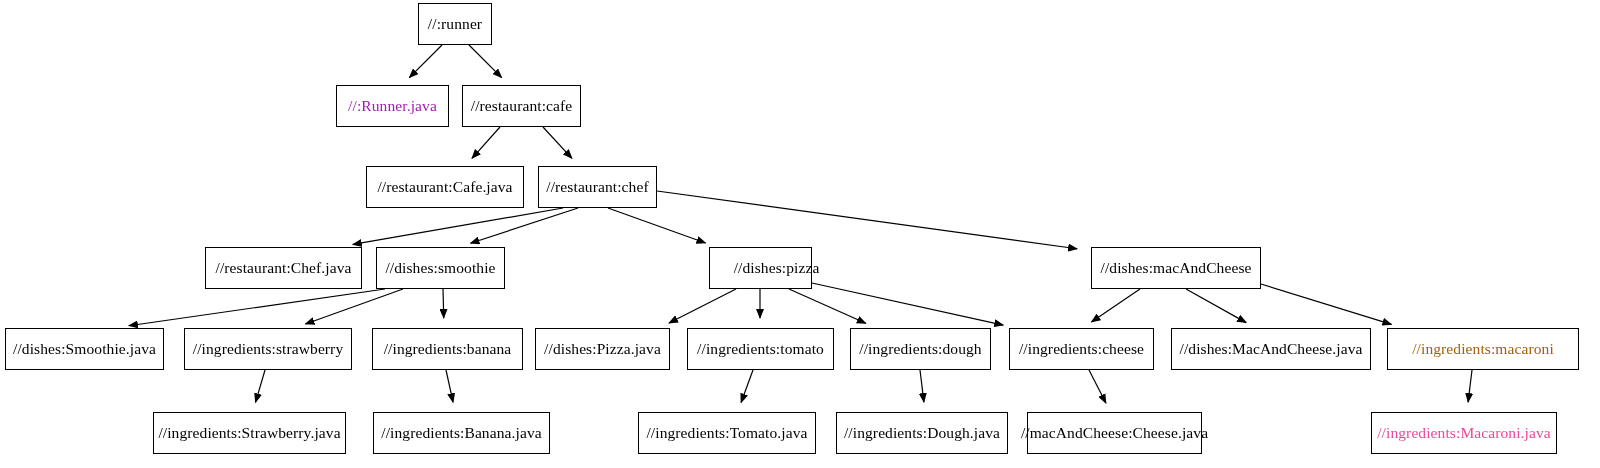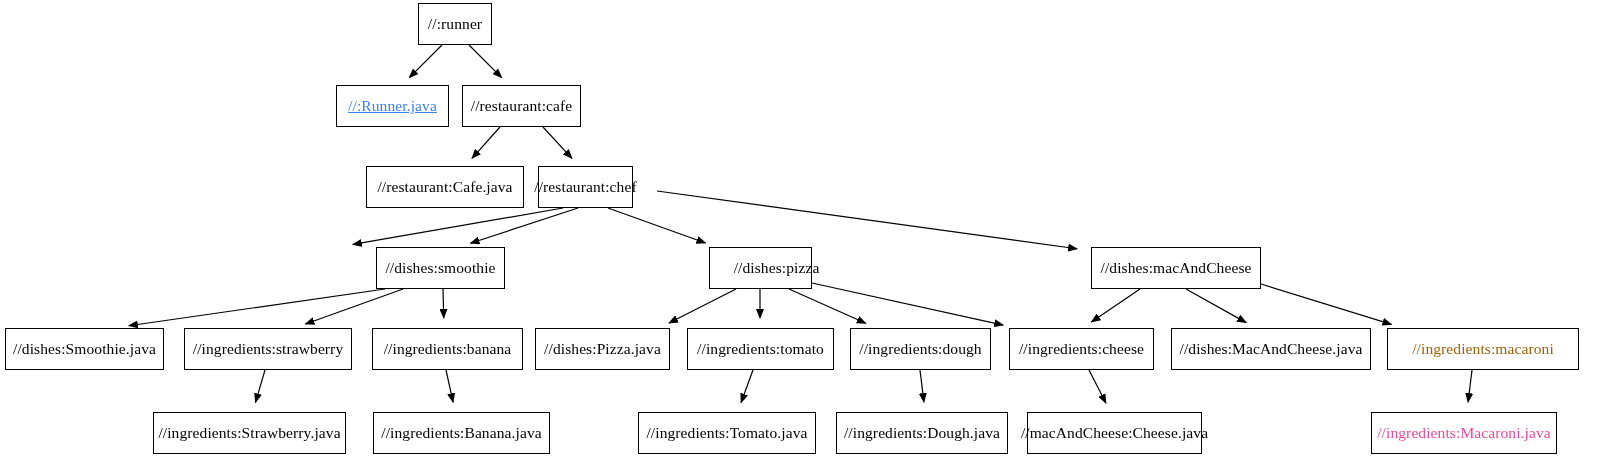--- a/index.html
+++ b/index.html
@@ -82,30 +82,33 @@
         <line x1="920" y1="370" x2="923.9105106222006" y2="402.06618710204526" stroke="#000000" stroke-width="1.2" marker-end="url(#arrowhead)"></line>
         <line x1="1089" y1="370" x2="1105.8971171717492" y2="402.989609716272" stroke="#000000" stroke-width="1.2" marker-end="url(#arrowhead)"></line>
         <line x1="1472" y1="370" x2="1468.0894893777993" y2="402.06618710204526" stroke="#000000" stroke-width="1.2" marker-end="url(#arrowhead)"></line>
       </g>
   </svg>
   <div id="node-layer">
       <div class="graph-node" style="left: 418px; top: 3px; width: 74px; height: 42px; background: rgb(255, 255, 255); border-color: rgb(0, 0, 0);">
         <span class="node-label" style="color: rgb(0, 0, 0);">//:runner</span>
       </div>
       <div class="graph-node" style="left: 336px; top: 85px; width: 113px; height: 42px; background: rgb(255, 255, 255); border-color: rgb(0, 0, 0);">
-        <span class="node-label" style="color: #3b82f6; text-decoration: underline;">//:Runner.java</span>
+        <span class="node-label" style="color: #a21caf;">//:Runner.java</span>
       </div>
       <div class="graph-node" style="left: 462px; top: 85px; width: 119px; height: 42px; background: rgb(255, 255, 255); border-color: rgb(0, 0, 0);">
         <span class="node-label" style="color: rgb(0, 0, 0);">//restaurant:cafe</span>
       </div>
       <div class="graph-node" style="left: 366px; top: 166px; width: 158px; height: 42px; background: rgb(255, 255, 255); border-color: rgb(0, 0, 0);">
         <span class="node-label" style="color: rgb(0, 0, 0);">//restaurant:Cafe.java</span>
       </div>
-      <div class="graph-node" style="left: 538px; top: 166px; width: 95px; height: 42px; background: rgb(255, 255, 255); border-color: rgb(0, 0, 0);">
+      <div class="graph-node" style="left: 538px; top: 166px; width: 119px; height: 42px; background: rgb(255, 255, 255); border-color: rgb(0, 0, 0);">
         <span class="node-label" style="color: rgb(0, 0, 0);">//restaurant:chef</span>
+      </div>
+      <div class="graph-node" style="left: 205px; top: 247px; width: 157px; height: 42px; background: rgb(255, 255, 255); border-color: rgb(0, 0, 0);">
+        <span class="node-label" style="color: rgb(0, 0, 0);">//restaurant:Chef.java</span>
       </div>
       <div class="graph-node" style="left: 376px; top: 247px; width: 129px; height: 42px; background: rgb(255, 255, 255); border-color: rgb(0, 0, 0);">
         <span class="node-label" style="color: rgb(0, 0, 0);">//dishes:smoothie</span>
       </div>
       <div class="graph-node" style="left: 709px; top: 247px; width: 103px; height: 42px; background: rgb(255, 255, 255); border-color: rgb(0, 0, 0); padding-left: 32px;">
         <span class="node-label" style="color: rgb(0, 0, 0);">//dishes:pizza</span>
       </div>
       <div class="graph-node" style="left: 1091px; top: 247px; width: 170px; height: 42px; background: rgb(255, 255, 255); border-color: rgb(0, 0, 0);">
         <span class="node-label" style="color: rgb(0, 0, 0);">//dishes:macAndCheese</span>
       </div>

